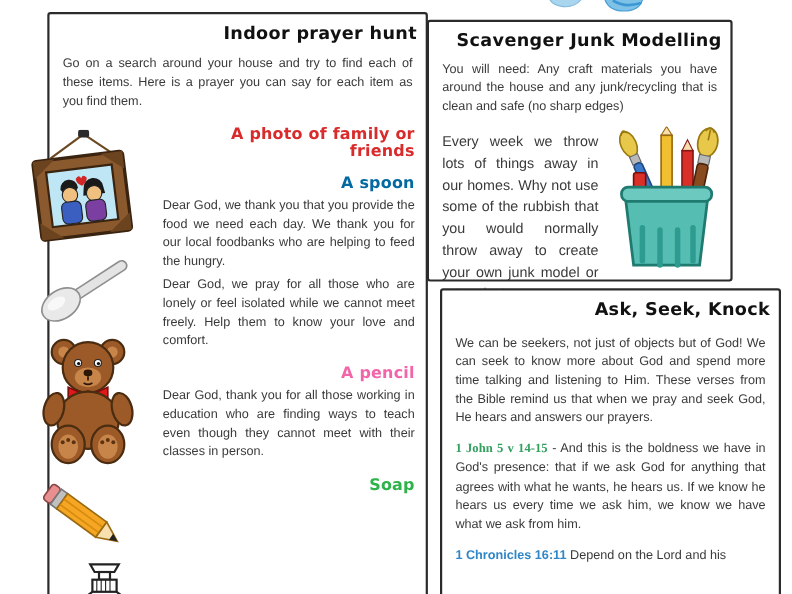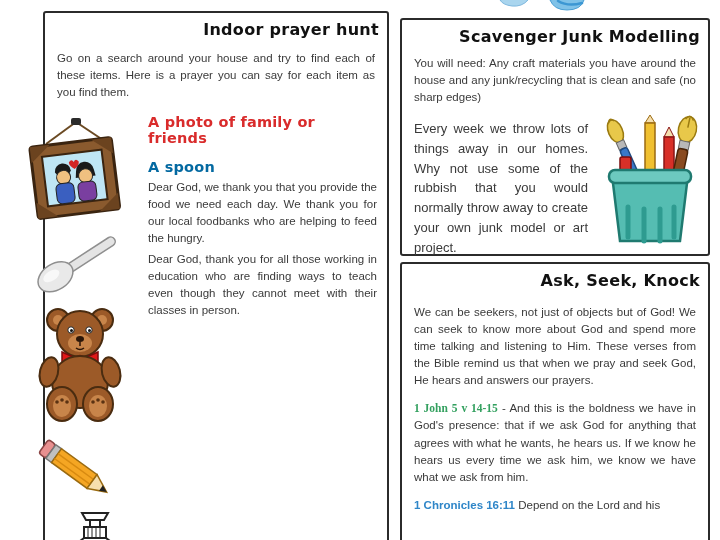--- a/index.html
+++ b/index.html
@@ -8,36 +8,36 @@
     background:#ffffff;
     font-family:"Liberation Sans","DejaVu Sans",sans-serif;
     color:#3a3a3a;
   }
   .box{
     position:absolute;background:#fff;
     border:2px solid #2b2b2b;border-radius:3px;
     box-sizing:border-box;
   }
   #left-box{left:43px;top:11px;width:346px;height:548px;}
-  #right-box-1{left:400px;top:18px;width:310px;height:238px;}
+  #right-box-1{left:388px;top:18px;width:278px;height:238px;}
   #right-box-2{left:400px;top:262px;width:310px;height:300px;}
   .box-title{
     text-align:right;font-weight:bold;color:#111;
     font-size:16px;margin:7px 8px 0;letter-spacing:.3px;
     font-family:"DejaVu Sans","Liberation Sans",sans-serif;
   }
   .para{
     font-size:11.5px;line-height:1.48;text-align:justify;
     color:#3a3a3a;margin:9px 12px 0;
   }
   #left-intro{margin:11px 12px 0;}
   #left-sections{margin:0 10px 0 103px;}
   #left-sections .para{margin:4px 0 0;}
   .sec-heading{
-    text-align:left;font-weight:bold;font-size:14.5px;
+    text-align:right;font-weight:bold;font-size:14.5px;
     margin:13px 0 2px;letter-spacing:.2px;
     font-family:"DejaVu Sans","Liberation Sans",sans-serif;
   }
   #junk-flow{margin:10px 12px 0;}
   #junk-flow::after{content:"";display:block;clear:both;}
   #pot-icon{float:right;width:106px;height:132px;margin:-4px -6px 0 8px;}
   #junk-para-2{font-size:13px;line-height:1.52;text-align:justify;color:#3a3a3a;}
   .verse{font-size:11.5px;line-height:1.5;text-align:justify;margin:11px 12px 0;color:#3a3a3a;}
   .verse-ref{font-weight:bold;}
   
@@ -63,23 +63,26 @@
 <section class="box" id="left-box">
   <h2 class="box-title">Indoor prayer hunt</h2>
   <p class="para" id="left-intro">Go on a search around your house and try to find each of these items.  Here is a prayer you can say for each item as you find them.</p>
 
   <div id="left-sections">
     <h3 class="sec-heading" style="color: rgb(217, 43, 43);">A photo of family or friends</h3>
 
     <h3 class="sec-heading" style="color: #0369a1;">A spoon</h3>
     <p class="para">Dear God, we thank you that you provide the food we need each day.  We thank you for our local foodbanks who are helping to feed the hungry.</p>
 
-
+    <p class="para">Dear God, we pray for all those who are lonely or feel isolated while we cannot meet freely.  Help them to know your love and comfort.</p>
+
+    <h3 class="sec-heading" style="color: rgb(242, 102, 169);">A pencil</h3>
     <p class="para">Dear God, thank you for all those working in education who are finding ways to teach even though they cannot meet with their classes in person.</p>
 
+    <h3 class="sec-heading" style="color: rgb(45, 179, 74);">Soap</h3>
 
   </div>
 </section>
 
 <div class="side-icon" id="framed-photo-icon">
   <svg width="102" height="106" viewBox="0 0 102 106">
     <line x1="52" y1="4" x2="22" y2="26" stroke="#6b4a23" stroke-width="2"></line>
     <line x1="52" y1="4" x2="82" y2="24" stroke="#6b4a23" stroke-width="2"></line>
     <rect x="47" y="0" width="10" height="7" rx="2" fill="#2b2b2b"></rect>
     <g transform="rotate(-7 51 62)">

